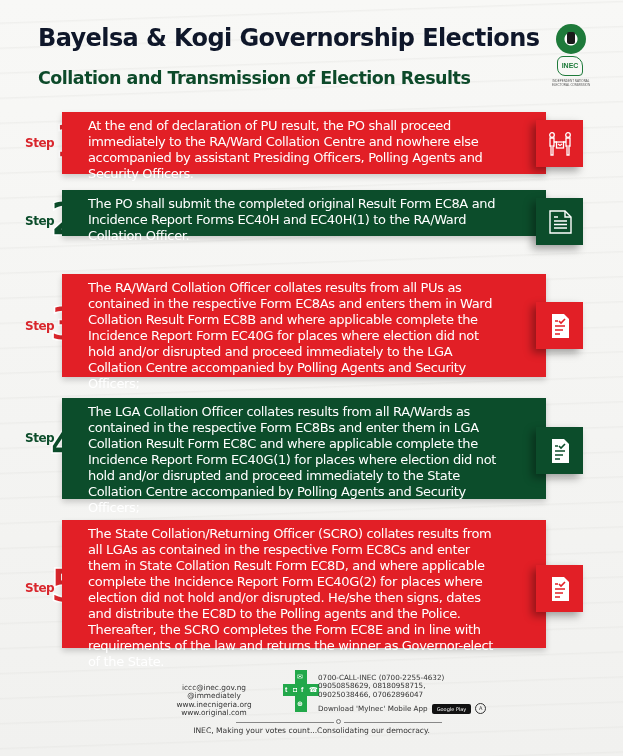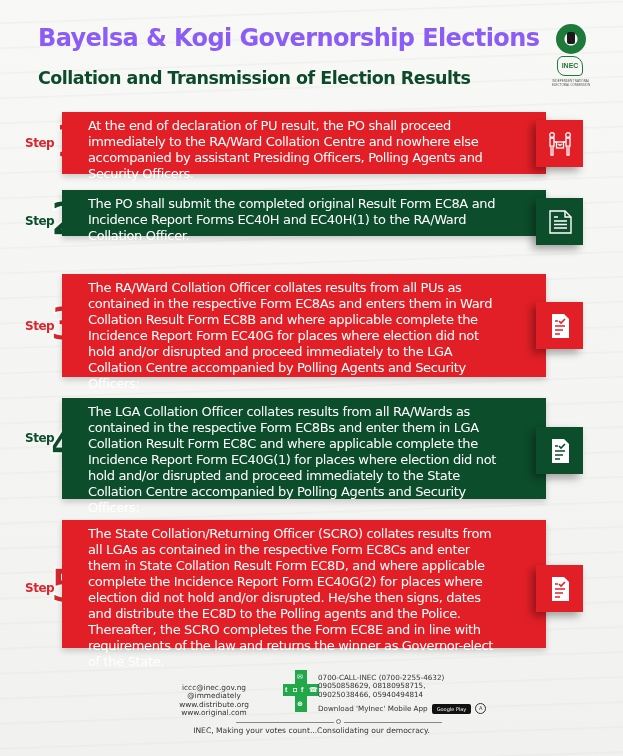--- a/index.html
+++ b/index.html
@@ -8,21 +8,21 @@
     position:relative;
     background: #f6f6f4;
     background-image:
       repeating-linear-gradient(178deg, rgba(255,255,255,0.0) 0px, rgba(255,255,255,0.0) 22px, rgba(225,225,222,0.35) 23px, rgba(255,255,255,0) 25px),
       linear-gradient(#f8f8f6, #f1f1ef);
     font-family: "Liberation Sans", "DejaVu Sans", sans-serif;
   }
   .title {
     position:absolute; left:38px; top:24px;
     font-family: "DejaVu Sans", sans-serif;
-    font-weight:bold; font-size:24px; color:#8b5cf6;
+    font-weight:bold; font-size:24px; color:#0f172a;
     letter-spacing:-0.6px; white-space:nowrap;
   }
   .subtitle {
     position:absolute; left:38px; top:68px;
     font-family: "DejaVu Sans", sans-serif;
     font-weight:bold; font-size:17.5px; color:#0d4a2a;
     letter-spacing:-0.5px; white-space:nowrap;
   }
   .logo { position:absolute; left:551px; top:24px; width:40px; height:66px; }
   .logo .seal {
@@ -172,39 +172,39 @@
   <svg viewBox="0 0 30 30">
     <path d="M7 3 h12 l5 5 v19 h-17 z" fill="#fff"></path>
     <path d="M10 10 h3 M14 10 l2 2 l4 -4" stroke="#e21f26" stroke-width="1.6" fill="none"></path>
     <path d="M10 15 h10 M10 19 h8 M10 23 h5" stroke="#e21f26" stroke-width="1.6"></path>
   </svg>
 </div>
 
 <div class="footer-left">
   <div>iccc@inec.gov.ng</div>
   <div>@immediately</div>
-  <div>www.distribute.org</div>
+  <div>www.inecnigeria.org</div>
   <div>www.original.com</div>
 </div>
 
 <div class="cross">
   <div class="v"></div>
     <div class="h"></div>
   <span class="g" style="left:14px; top:3px;">✉</span>
   <span class="g" style="left:2px; top:16px;">t</span>
   <span class="g" style="left:10px; top:16px;">◘</span>
   <span class="g" style="left:18px; top:16px;">f</span>
   <span class="g" style="left:26px; top:16px;">☎</span>
   <span class="g" style="left:14px; top:30px;">⊕</span>
 </div>
 
 <div class="footer-right">
   <div>0700-CALL-INEC (0700-2255-4632)</div>
   <div>09050858629, 08180958715,</div>
-  <div>09025038466, 05940494814</div>
+  <div>09025038466, 07062896047</div>
 </div>
 
 <div class="dl-row">
   <span>Download 'MyInec' Mobile App</span>
   <span class="gp">Google Play</span>
   <span class="store-circle">A</span>
 </div>
 
 <div class="divider-line" style="left:236px; width:98px;"></div>
 <div class="divider-dot"></div>

